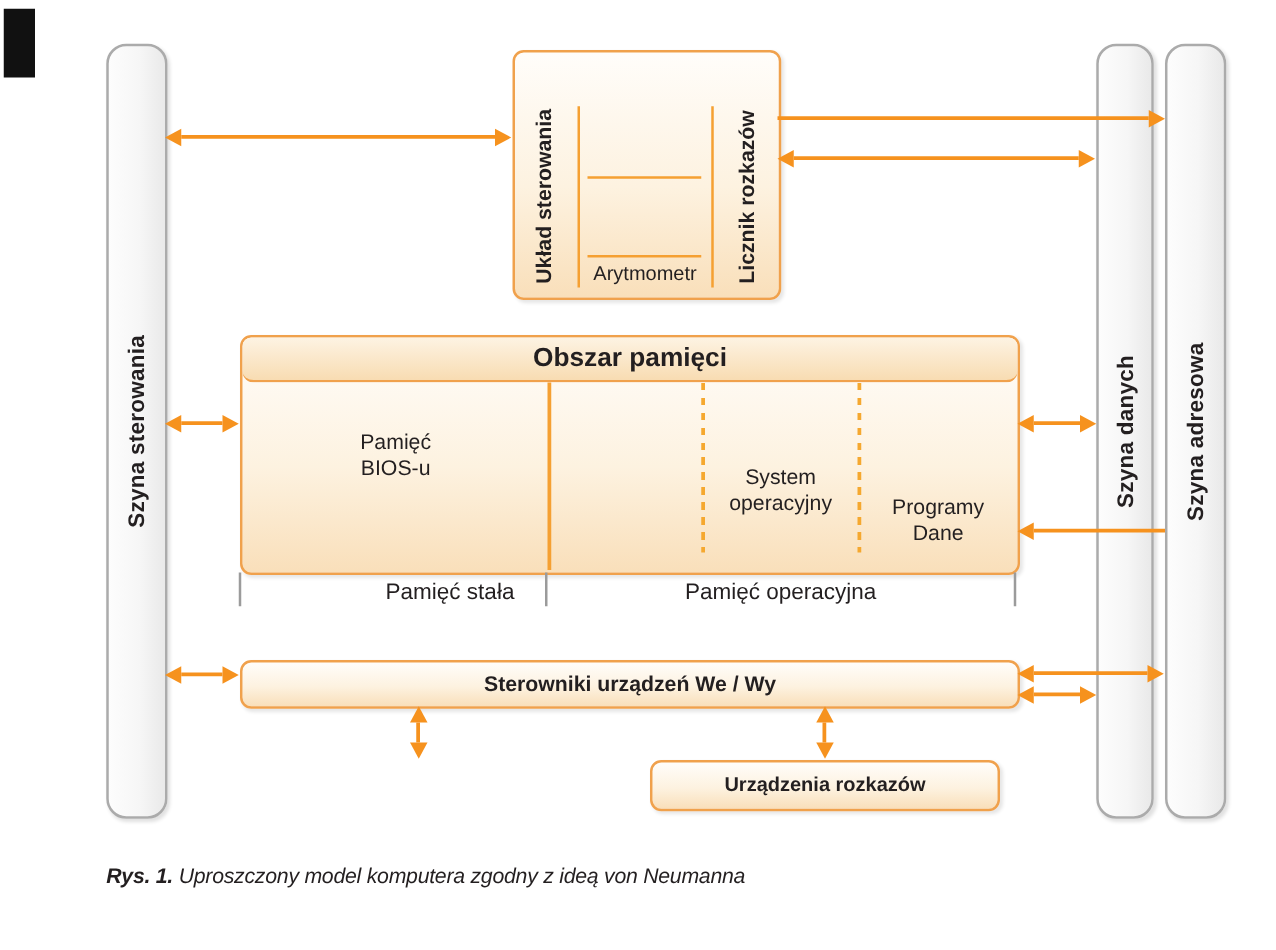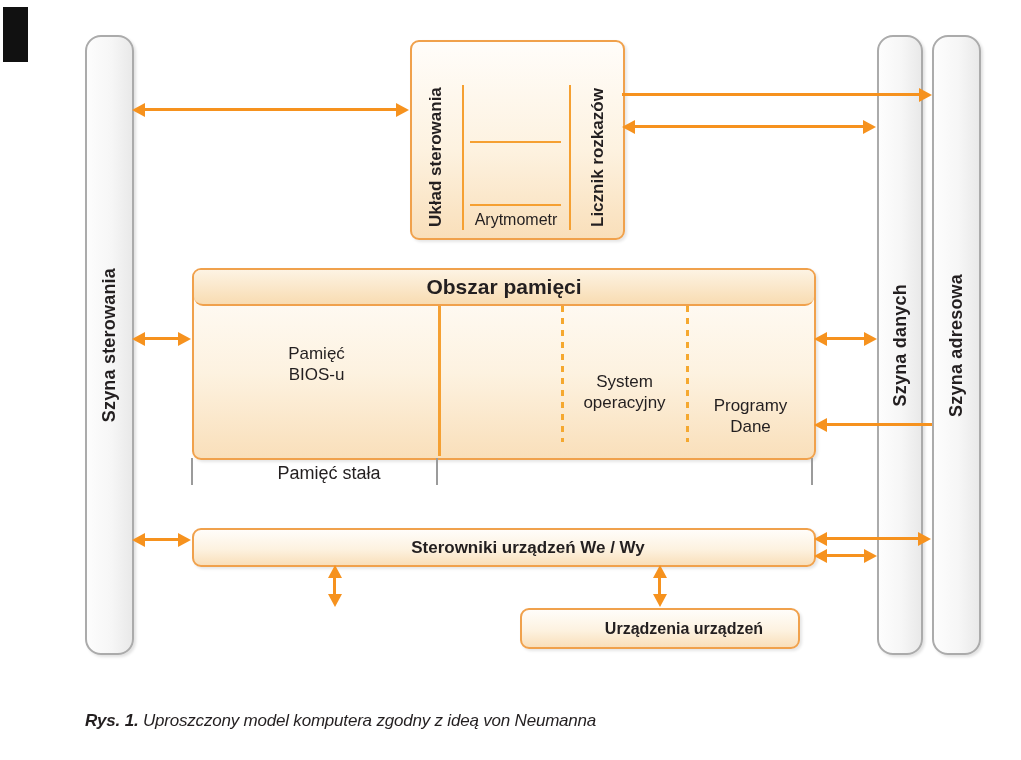--- a/index.html
+++ b/index.html
@@ -16,21 +16,21 @@
 
   
   .obox{position:absolute;border:2px solid #F0A14C;border-radius:9px;
         background:linear-gradient(to bottom,#FFFDFA 0%,#FDF2E0 55%,#F9DFBA 100%);
         box-shadow:2px 2px 3px rgba(0,0,0,0.10);}
   .obox-header{border-bottom:2px solid #F0A14C;border-radius:7px 7px 9px 9px;
         background:linear-gradient(to bottom,#FDF3E3 0%,#F8DCB2 100%);
         display:flex;align-items:center;justify-content:center;
         font-weight:bold;font-size:21px;}
   .bar-label{display:flex;align-items:center;justify-content:center;width:100%;height:100%;
-        font-weight:bold;font-size:17px;text-align:center;margin-left:24px;}
+        font-weight:bold;font-size:17px;text-align:center;}
 
   
   .proc-body{position:absolute;left:0;right:0;bottom:0;display:flex;}
   .vlabel{writing-mode:vertical-rl;transform:rotate(180deg);
         font-weight:bold;font-size:17px;white-space:nowrap;
         display:flex;align-items:center;justify-content:center;}
   .vdivider{position:absolute;width:2px;background:#F5A032;}
   .hdivider{position:absolute;height:2px;background:#F5A032;}
   .cell{position:absolute;display:flex;align-items:center;justify-content:center;
         text-align:center;font-size:16px;line-height:1.22;}
@@ -114,28 +114,29 @@
     </div>
 
     <div class="vdivider" style="left:244px;top:36px;bottom:2px;width:3px;"></div>
     <div class="dash-v" style="left:367px;top:36px;bottom:16px;"></div>
     <div class="dash-v" style="left:492px;top:36px;bottom:16px;"></div>
   </div>
 
   <div class="tick" style="left:191px;top:458px;height:27px;"></div>
   <div class="tick" style="left:436px;top:458px;height:27px;"></div>
   <div class="tick" style="left:811px;top:458px;height:27px;"></div>
-  <div class="group-label" style="left:192px;top:463px;width:274px;">Pamięć stała</div>
+  <div class="group-label" style="left:192px;top:463px;width:274px;padding-left:31px;">Pamięć stała</div>
+  <div class="group-label" style="left:437px;top:463px;width:375px;">Pamięć operacyjna</div>
 
   <div class="obox" style="left:192px;top:528px;width:620px;height:35px;">
     <div class="bar-label">Sterowniki urządzeń We / Wy</div>
   </div>
 
   <div class="obox" style="left:520px;top:608px;width:276px;height:37px;">
-    <div class="bar-label" style="font-size:16px;">Urządzenia urządzeń</div>
+    <div class="bar-label" style="font-size:16px;">Urządzenia rozkazów</div>
   </div>
 
   <div class="ah hl hr" style="left:145px;top:108px;width:251px;"></div>
 
   <div class="ah hr" style="left:622px;top:93px;width:297px;"></div>
 
   <div class="ah hl hr" style="left:635px;top:125px;width:228px;"></div>
 
   <div class="ah hl hr" style="left:145px;top:337px;width:33px;"></div>
 
@@ -146,17 +147,17 @@
   <div class="ah hl hr" style="left:145px;top:538px;width:33px;"></div>
 
   <div class="ah hl hr" style="left:827px;top:537px;width:91px;"></div>
 
   <div class="ah hl hr" style="left:827px;top:554px;width:37px;"></div>
 
   <div class="av ht hb" style="left:333px;top:578px;height:16px;"></div>
 
   <div class="av ht hb" style="left:658px;top:578px;height:16px;"></div>
 
-  <div class="caption" style="left:85px;top:691px;margin-top:20px;">
+  <div class="caption" style="left:85px;top:691px;">
     <b>Rys. 1.</b><span> Uproszczony model komputera zgodny z ideą von Neumanna</span>
   </div>
 
 </div>
 
 </body></html>

